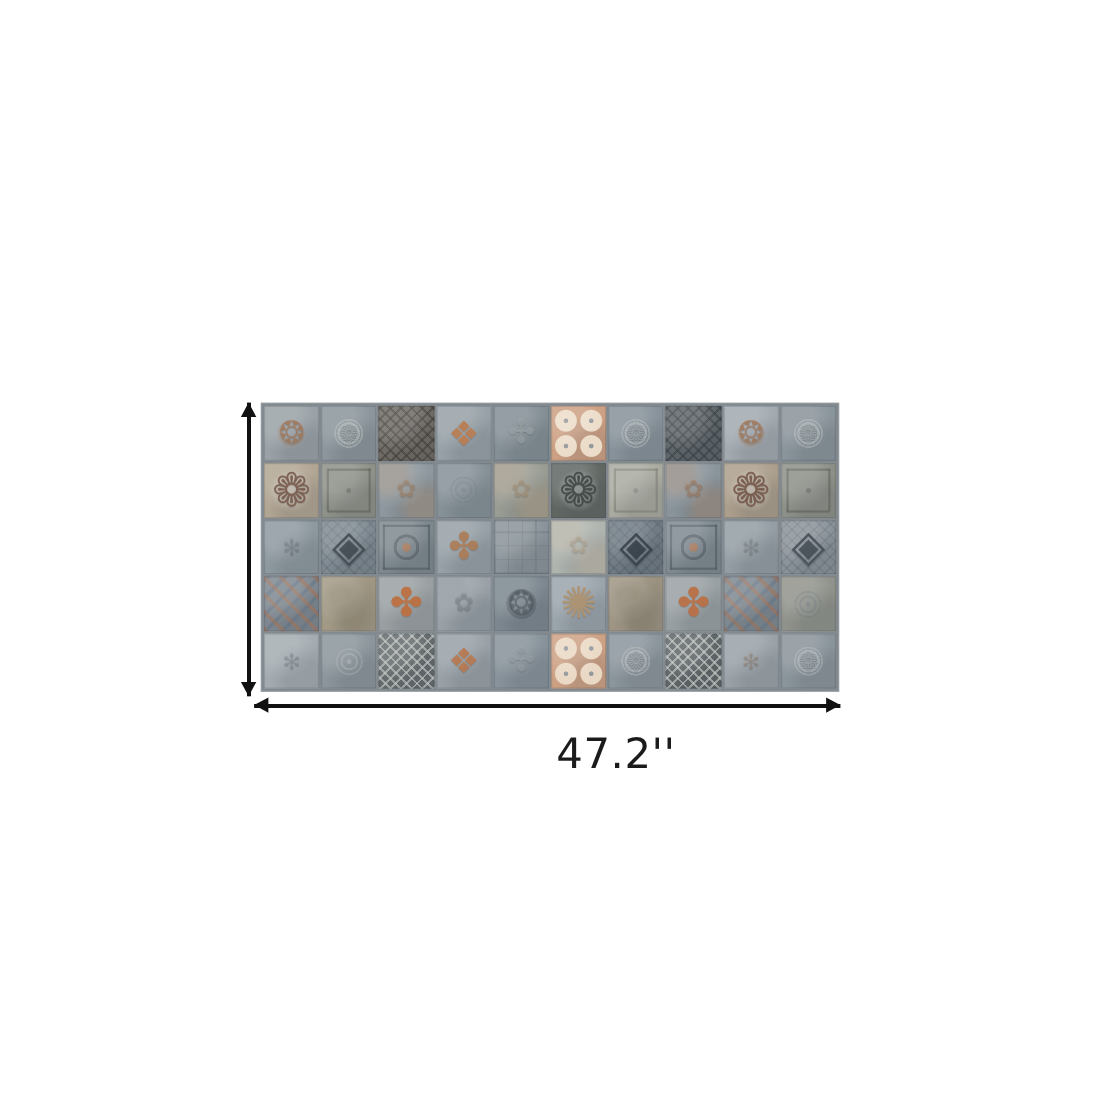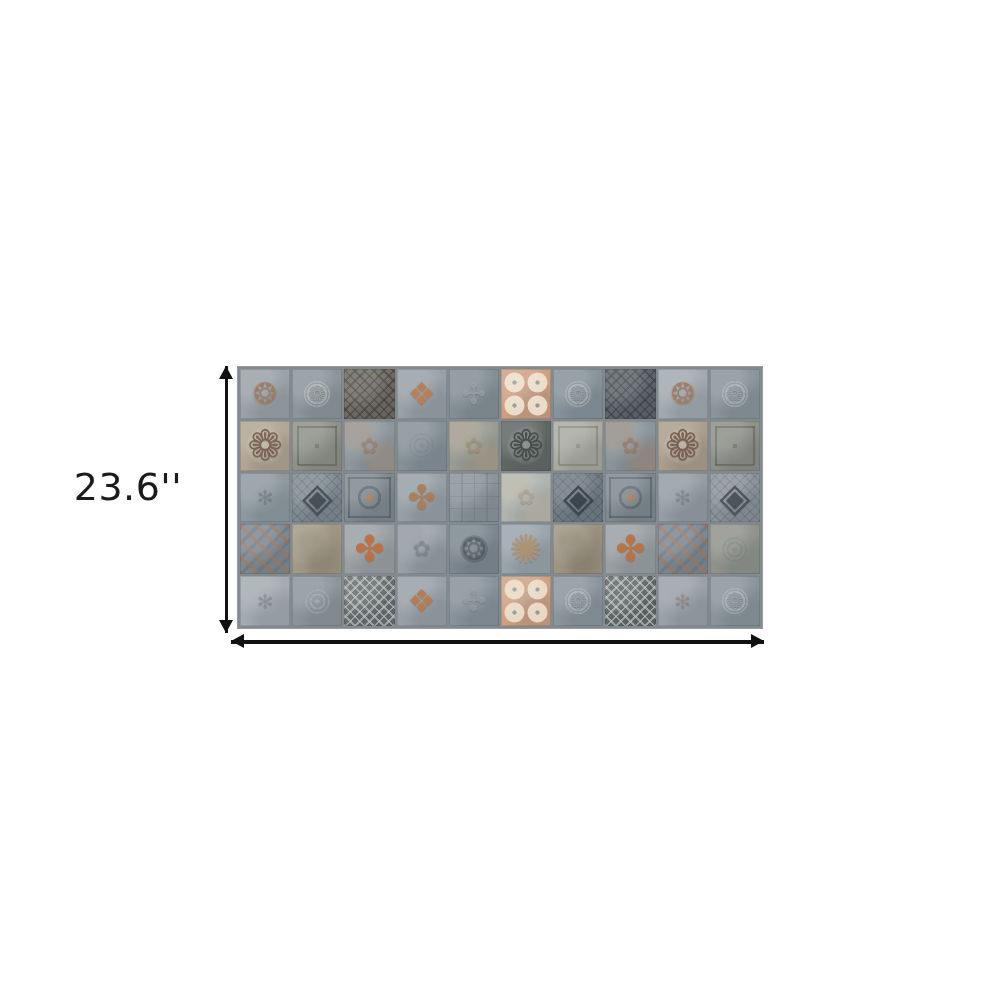--- a/index.html
+++ b/index.html
@@ -89,21 +89,20 @@
     border-bottom: 7.5px solid transparent;
   }
   .arrow.h::before { left: 0;  border-right: 13px solid var(--arrow-color,#111); }
   .arrow.h::after  { right: 0; border-left:  13px solid var(--arrow-color,#111); }
 </style>
 </head>
 <body style="background: rgb(255, 255, 255);">
 
 <div class="canvas">
 
-  <div class="dim-label v">23.6''</div>
 
   <div class="arrow v"></div>
 
   <div class="panel" id="tilePanel" style="background: rgb(130, 138, 144);">
       <div class="tile" style="background: radial-gradient(circle at 30% 22%, rgba(255, 255, 255, 0.14) 0px, rgba(255, 255, 255, 0.14) 30%, rgba(255, 255, 255, 0) 60%), radial-gradient(circle, transparent 0px, transparent 30%, rgba(161, 120, 90, 0.35) 31%, rgba(161, 120, 90, 0.35) 36%, transparent 37%) 50% 50% / 95% 95% no-repeat, radial-gradient(circle at 72% 80%, rgba(45, 52, 60, 0.12) 0px, rgba(45, 52, 60, 0.12) 30%, rgba(45, 52, 60, 0) 60%), rgb(154, 162, 167);">
         <span class="glyph" style="font-size: 28px; color: rgba(161, 120, 90, 0.8);">❂</span>
       </div>
       <div class="tile" style="background: radial-gradient(circle at 30% 22%, rgba(255, 255, 255, 0.14) 0px, rgba(255, 255, 255, 0.14) 30%, rgba(255, 255, 255, 0) 60%), radial-gradient(circle, transparent 0px, transparent 24%, rgba(188, 194, 193, 0.55) 25%, rgba(188, 194, 193, 0.55) 31%, transparent 32%, transparent 35%, rgba(188, 194, 193, 0.4) 36%, rgba(188, 194, 193, 0.4) 40%, transparent 41%) 50% 50% / 92% 92% no-repeat, radial-gradient(circle at 72% 80%, rgba(45, 52, 60, 0.12) 0px, rgba(45, 52, 60, 0.12) 30%, rgba(45, 52, 60, 0) 60%), rgb(139, 149, 155);">
         <span class="glyph" style="font-size: 24px; color: rgba(188, 194, 193, 0.45);">❁</span>
       </div>
@@ -210,14 +209,15 @@
       <div class="tile" style="background: radial-gradient(circle at 30% 22%, rgba(255, 255, 255, 0.14) 0px, rgba(255, 255, 255, 0.14) 30%, rgba(255, 255, 255, 0) 60%), radial-gradient(circle at 72% 80%, rgba(45, 52, 60, 0.12) 0px, rgba(45, 52, 60, 0.12) 30%, rgba(45, 52, 60, 0) 60%), rgb(154, 162, 168);">
         <span class="glyph" style="font-size: 20px; color: rgba(171, 133, 96, 0.25);">✻</span>
       </div>
       <div class="tile" style="background: radial-gradient(circle at 30% 22%, rgba(255, 255, 255, 0.14) 0px, rgba(255, 255, 255, 0.14) 30%, rgba(255, 255, 255, 0) 60%), radial-gradient(circle, transparent 0px, transparent 24%, rgba(180, 188, 190, 0.55) 25%, rgba(180, 188, 190, 0.55) 31%, transparent 32%, transparent 35%, rgba(180, 188, 190, 0.4) 36%, rgba(180, 188, 190, 0.4) 40%, transparent 41%) 50% 50% / 92% 92% no-repeat, radial-gradient(circle at 72% 80%, rgba(45, 52, 60, 0.12) 0px, rgba(45, 52, 60, 0.12) 30%, rgba(45, 52, 60, 0) 60%), rgb(138, 148, 155);">
         <span class="glyph" style="font-size: 24px; color: rgba(180, 188, 190, 0.45);">❁</span>
       </div>
     </div>
 
   <div class="arrow h"></div>
 
+  <div class="dim-label h">47.2''</div>
 
 </div>
 
 </body></html>

